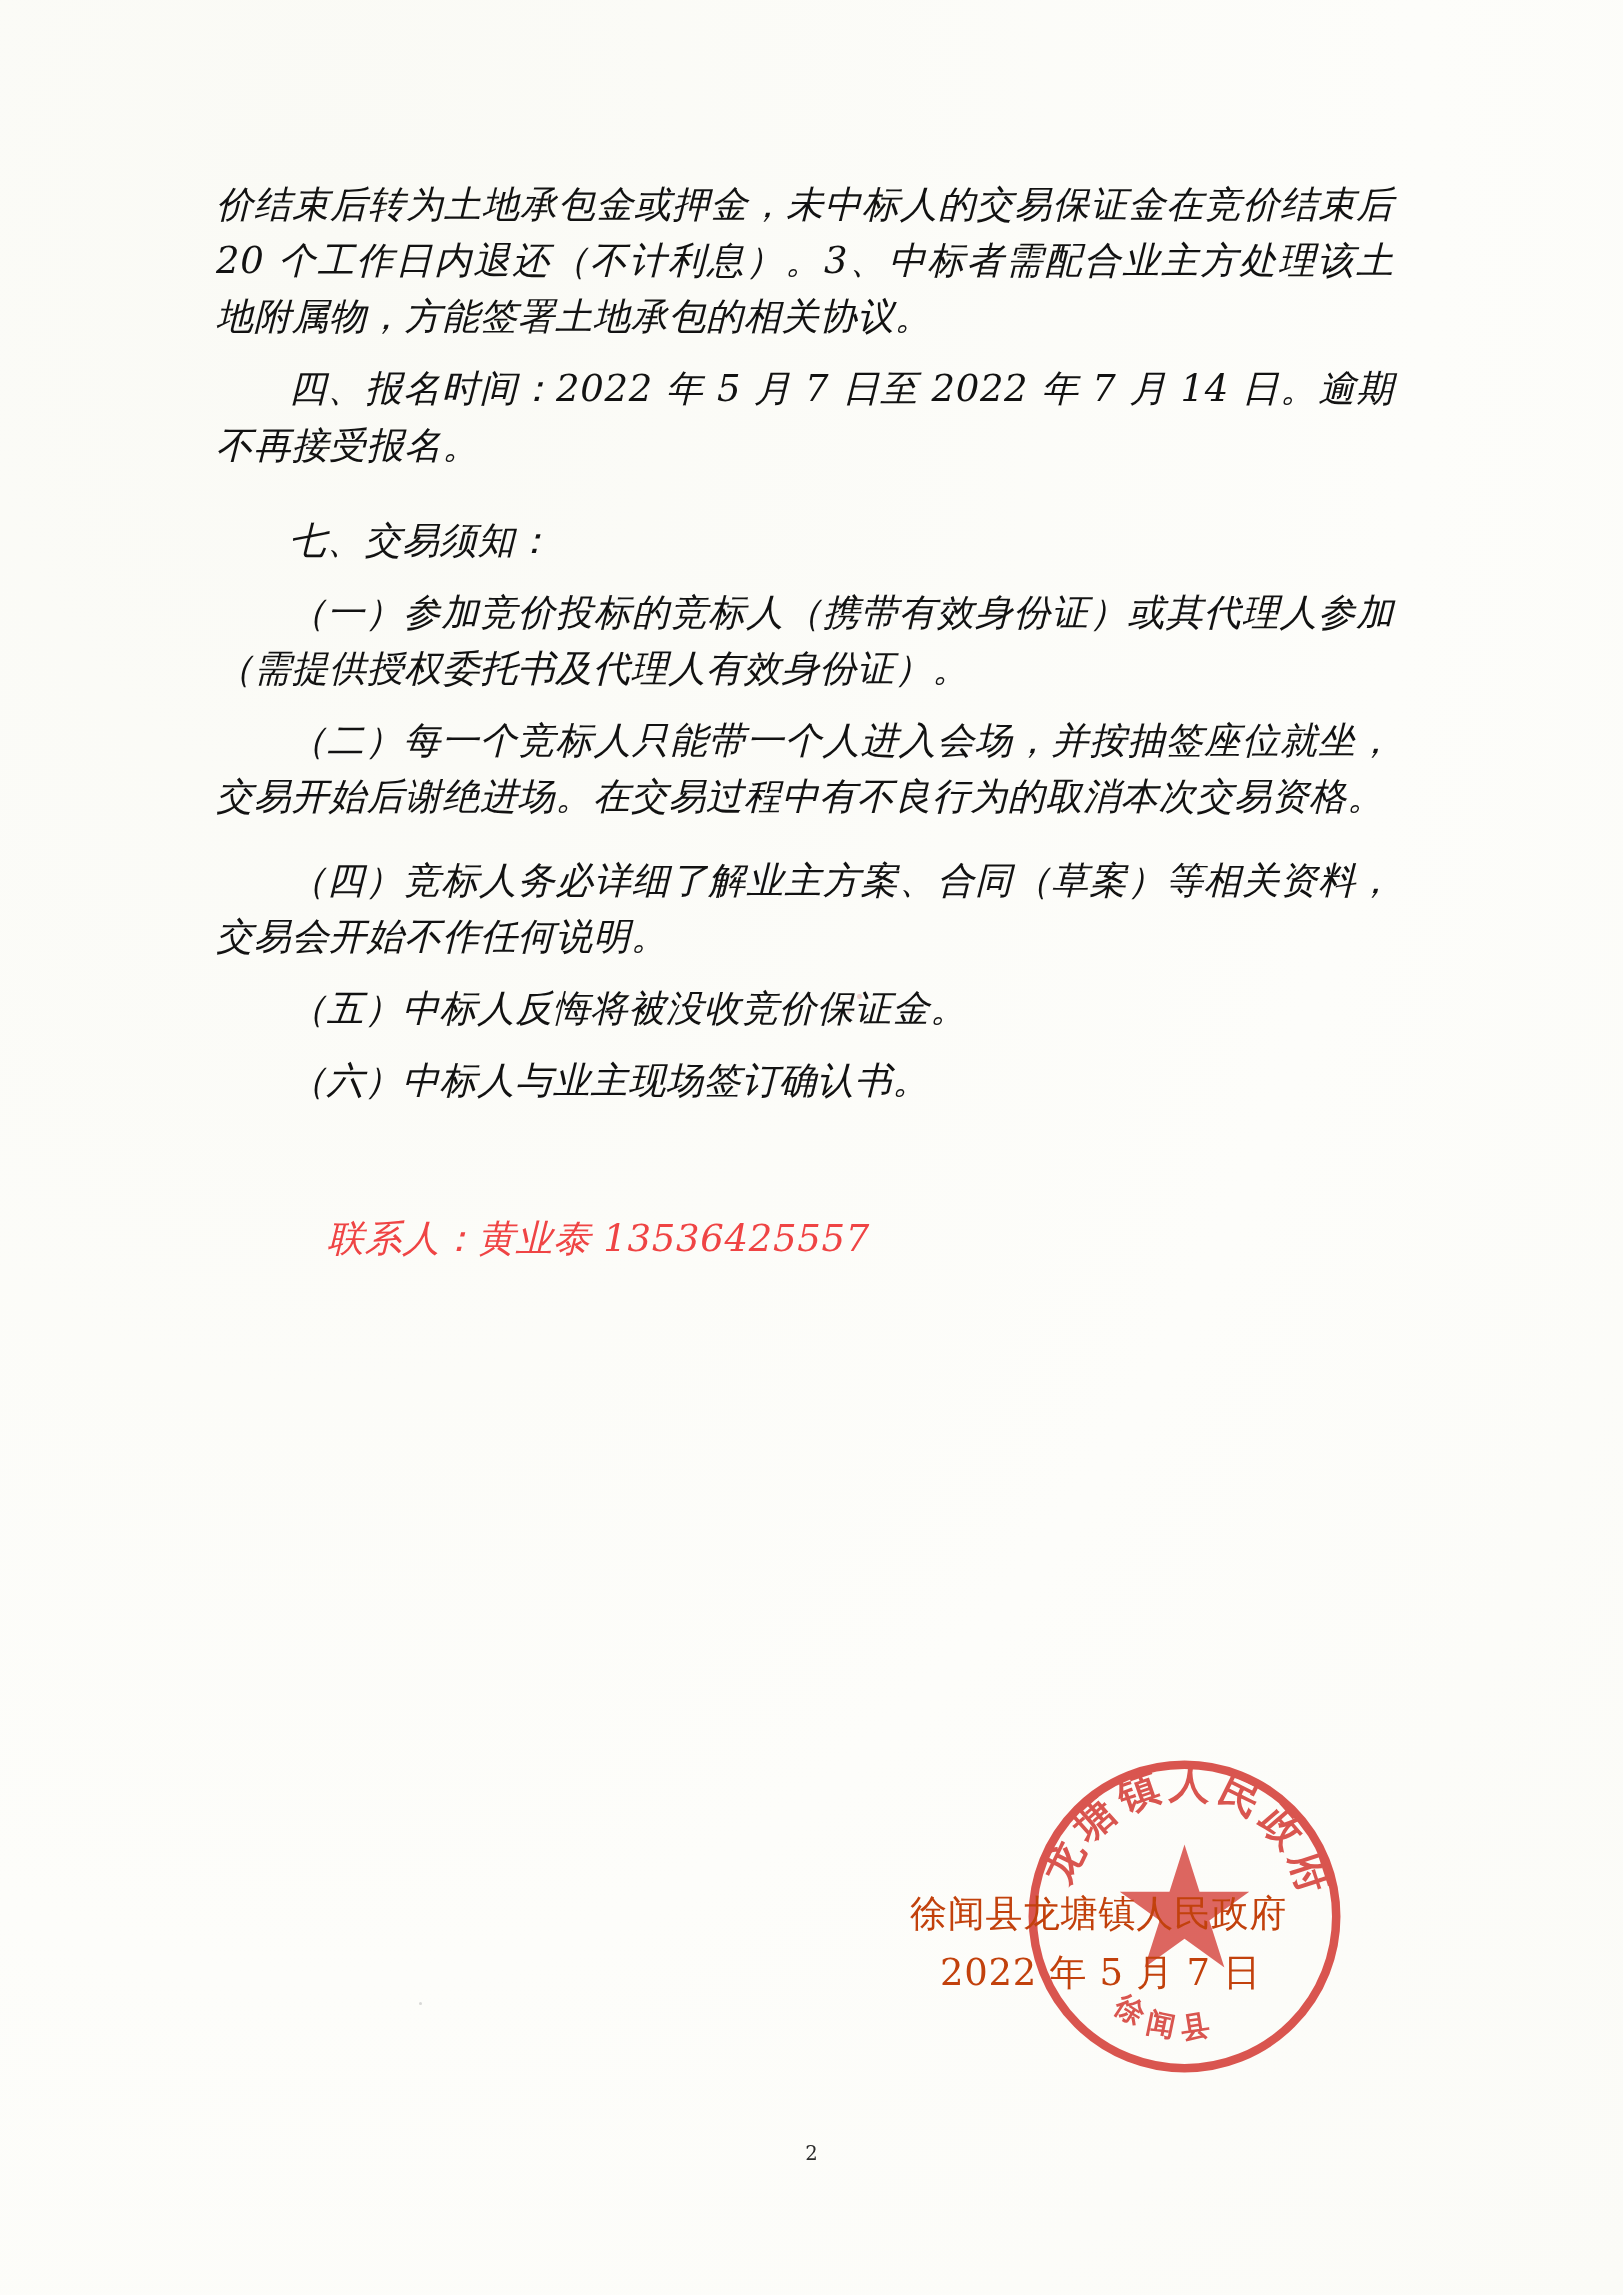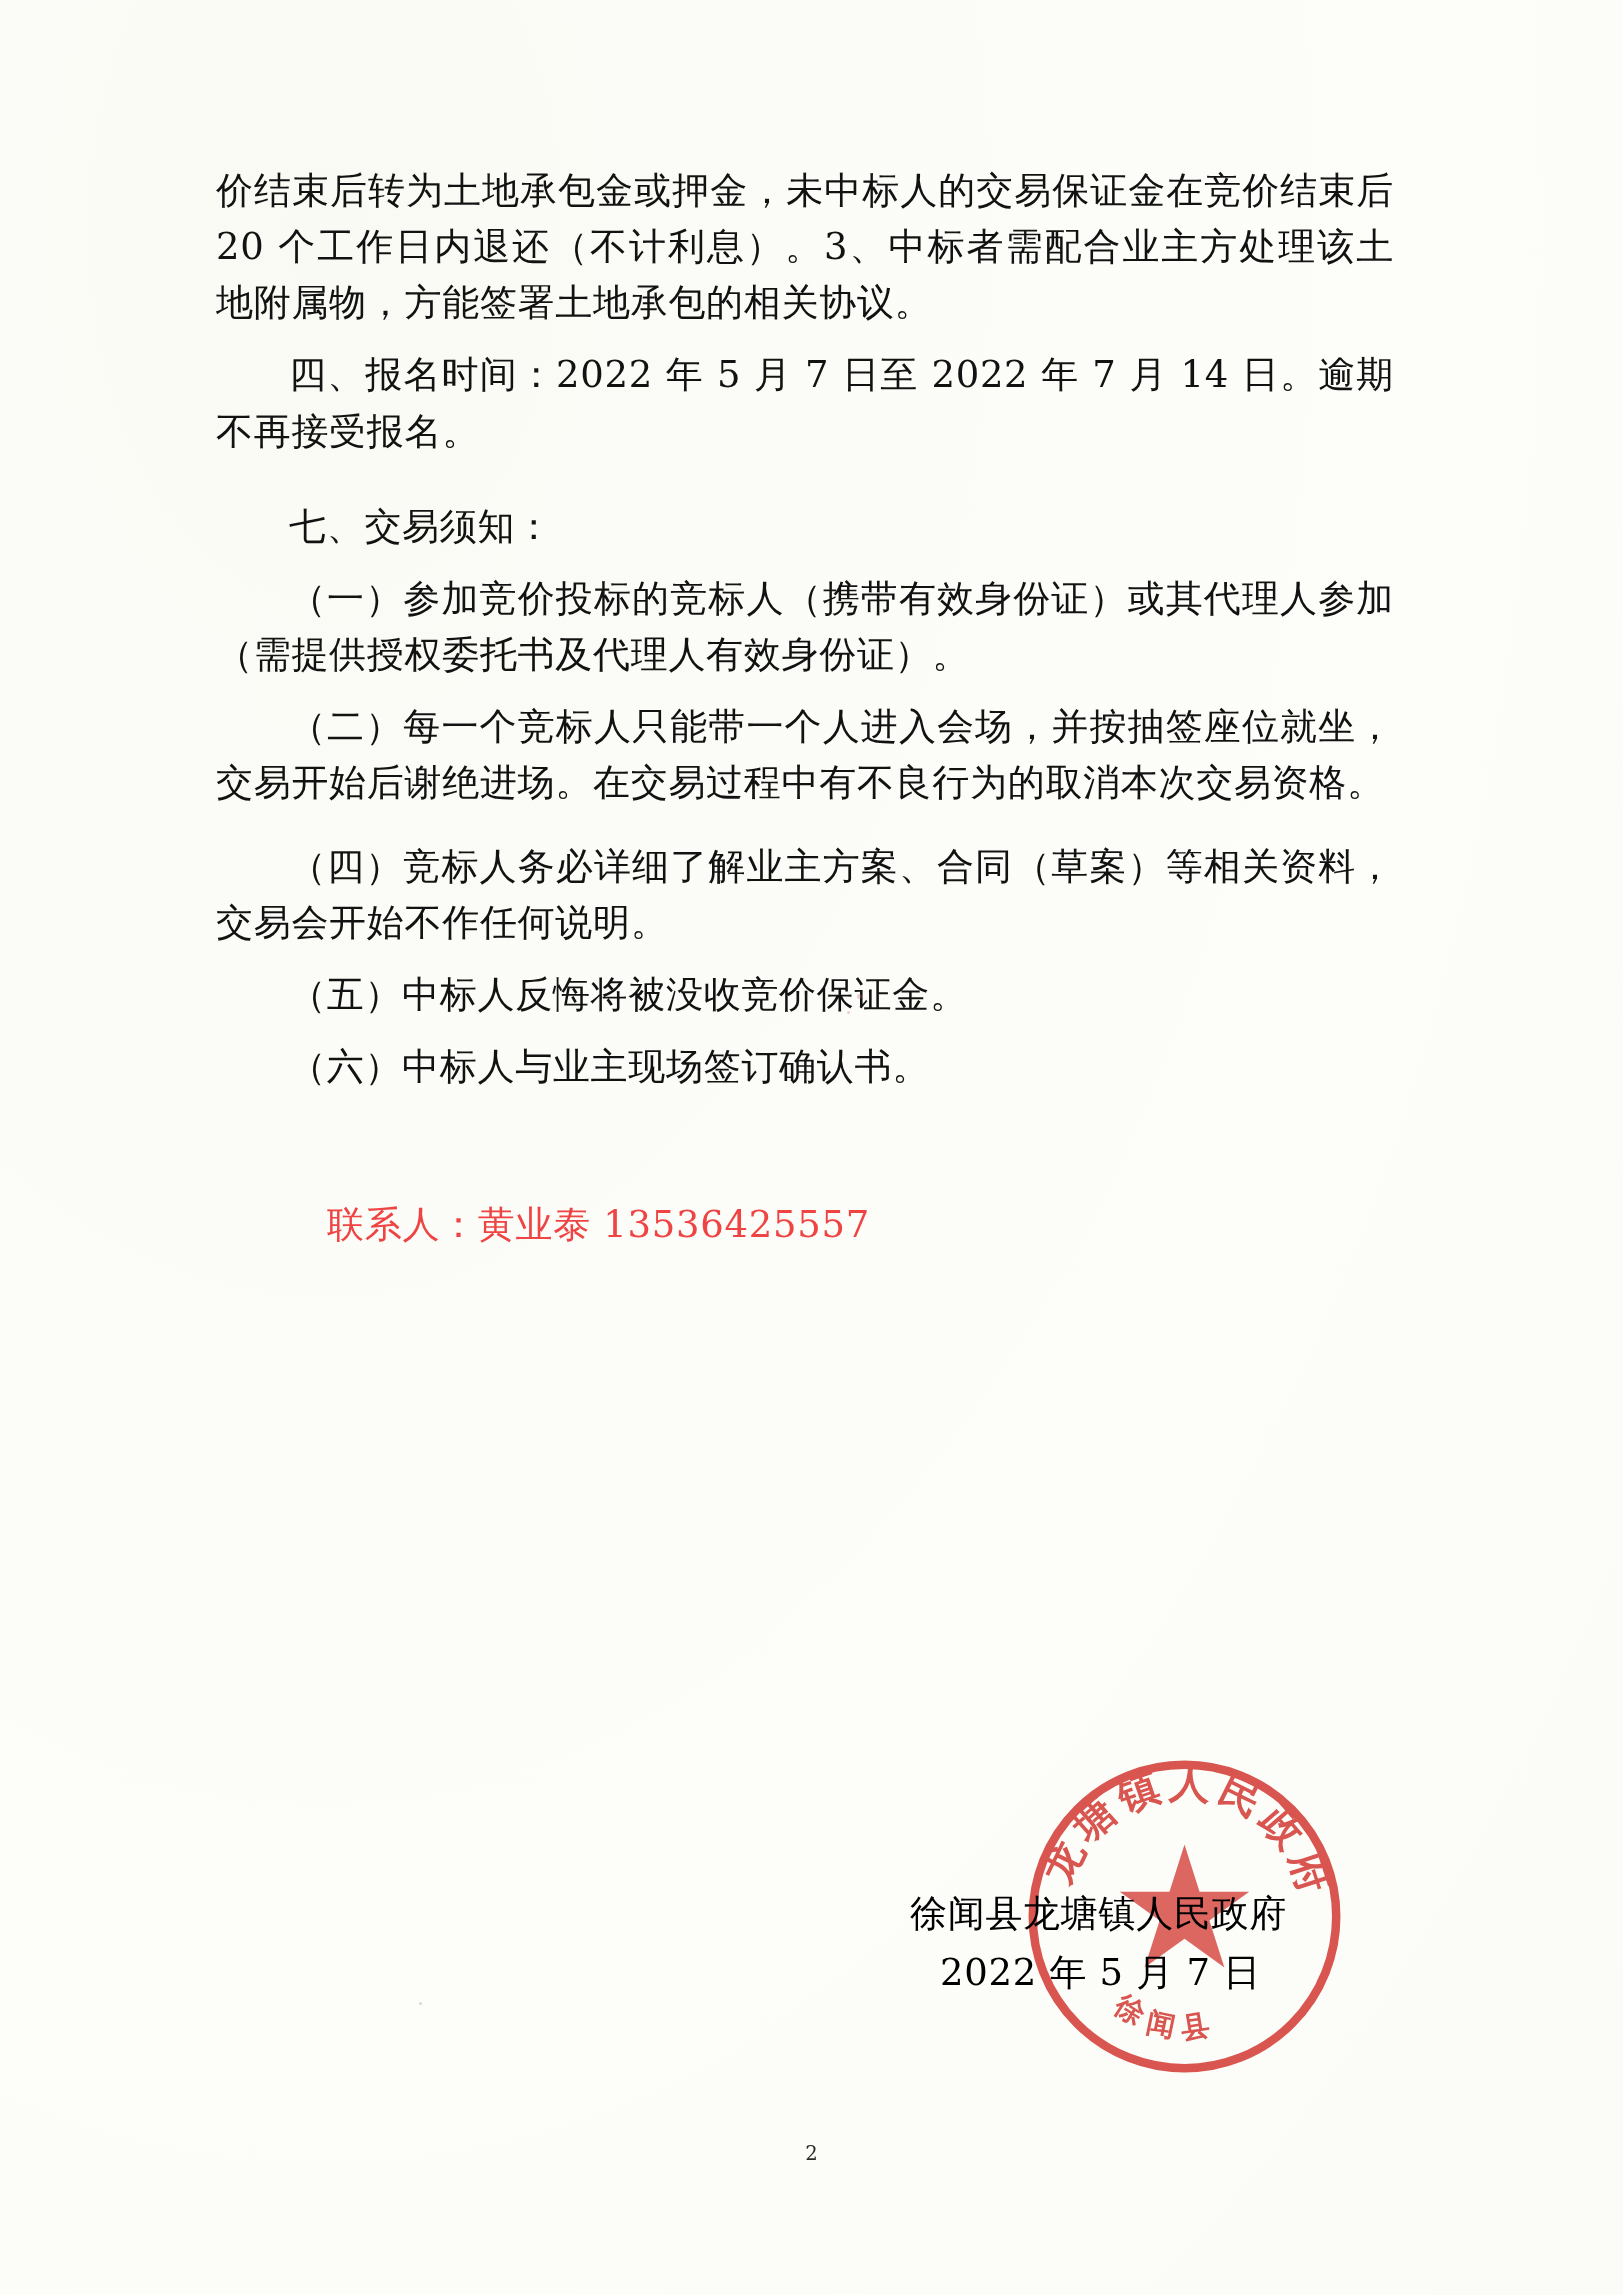--- a/index.html
+++ b/index.html
@@ -24,22 +24,23 @@
     content: "";
     position: absolute;
     inset: 0;
     background:
       radial-gradient(ellipse at 20% 10%, rgba(250,250,245,1) 0%, rgba(253,253,250,1) 60%, rgba(251,251,247,1) 100%);
     pointer-events: none;
   }
   .doc-body {
     position: absolute;
     left: 216px;
-    top: 163px;
+    top: 177px;
     width: 1178px;
+    font-style: italic;
   }
   p.para {
     margin: 0 0 3.9px 0;
     font-size: 37px;
     line-height: 1.52;
     letter-spacing: 0.7px;
     color: #121212;
     text-align: justify;
     font-family: "DejaVu Serif", "Liberation Serif", serif;
   }
@@ -63,21 +64,21 @@
     position: absolute;
     right: 216px;
     top: 1884px;
     width: 497px;
     text-align: left;
   }
   .signature-line {
     font-size: 37px;
     line-height: 1.6;
     letter-spacing: 0.7px;
-    color: #000000;
+    color: #c2410c;
     white-space: nowrap;
   }
   .sig-date {
     padding-left: 30px;
   }
 
   
   .seal {
     position: absolute;
     left: 1021px;

